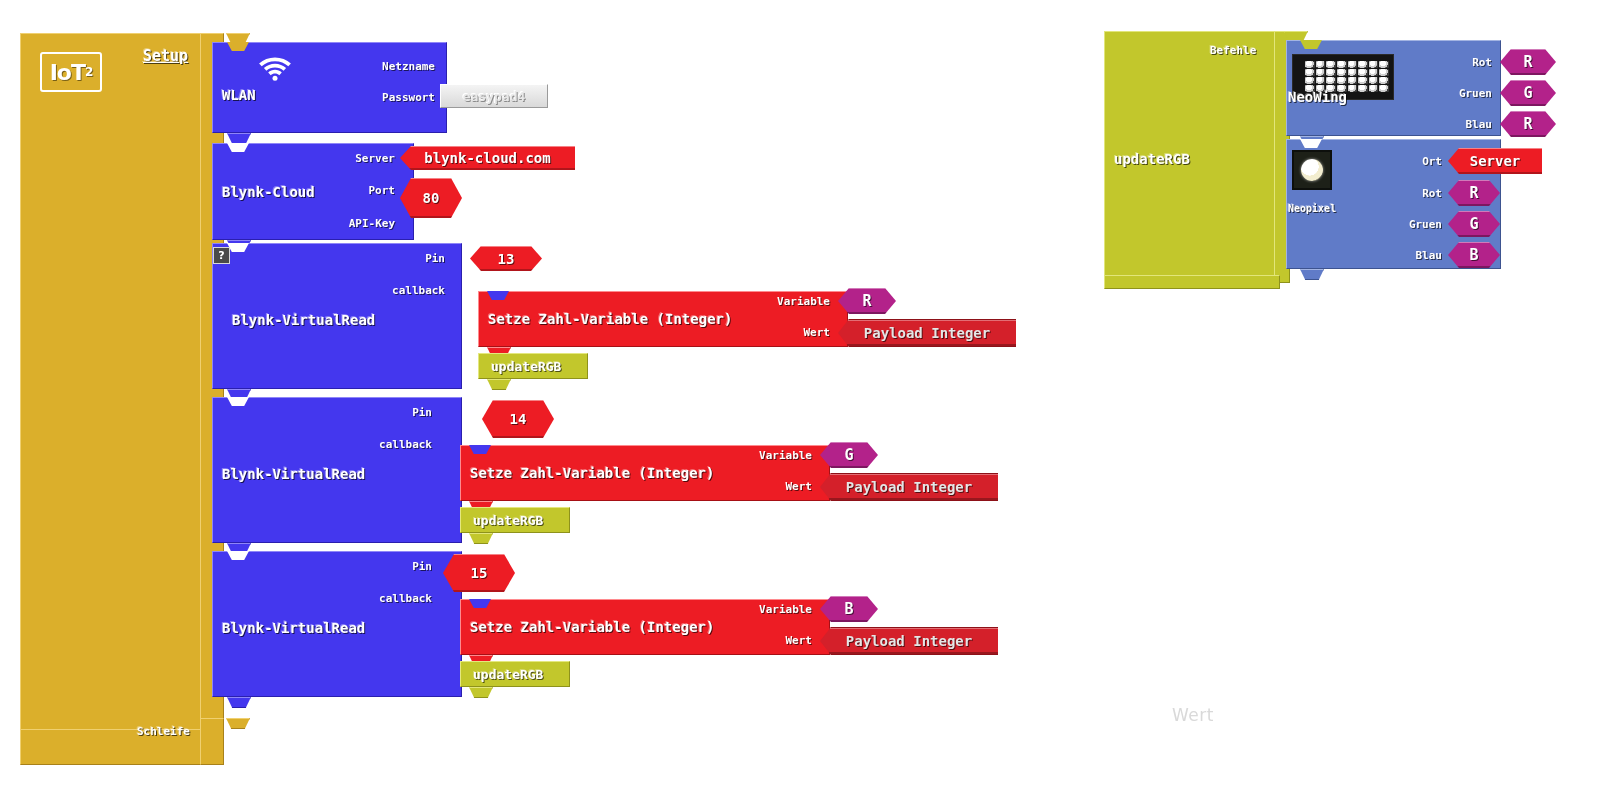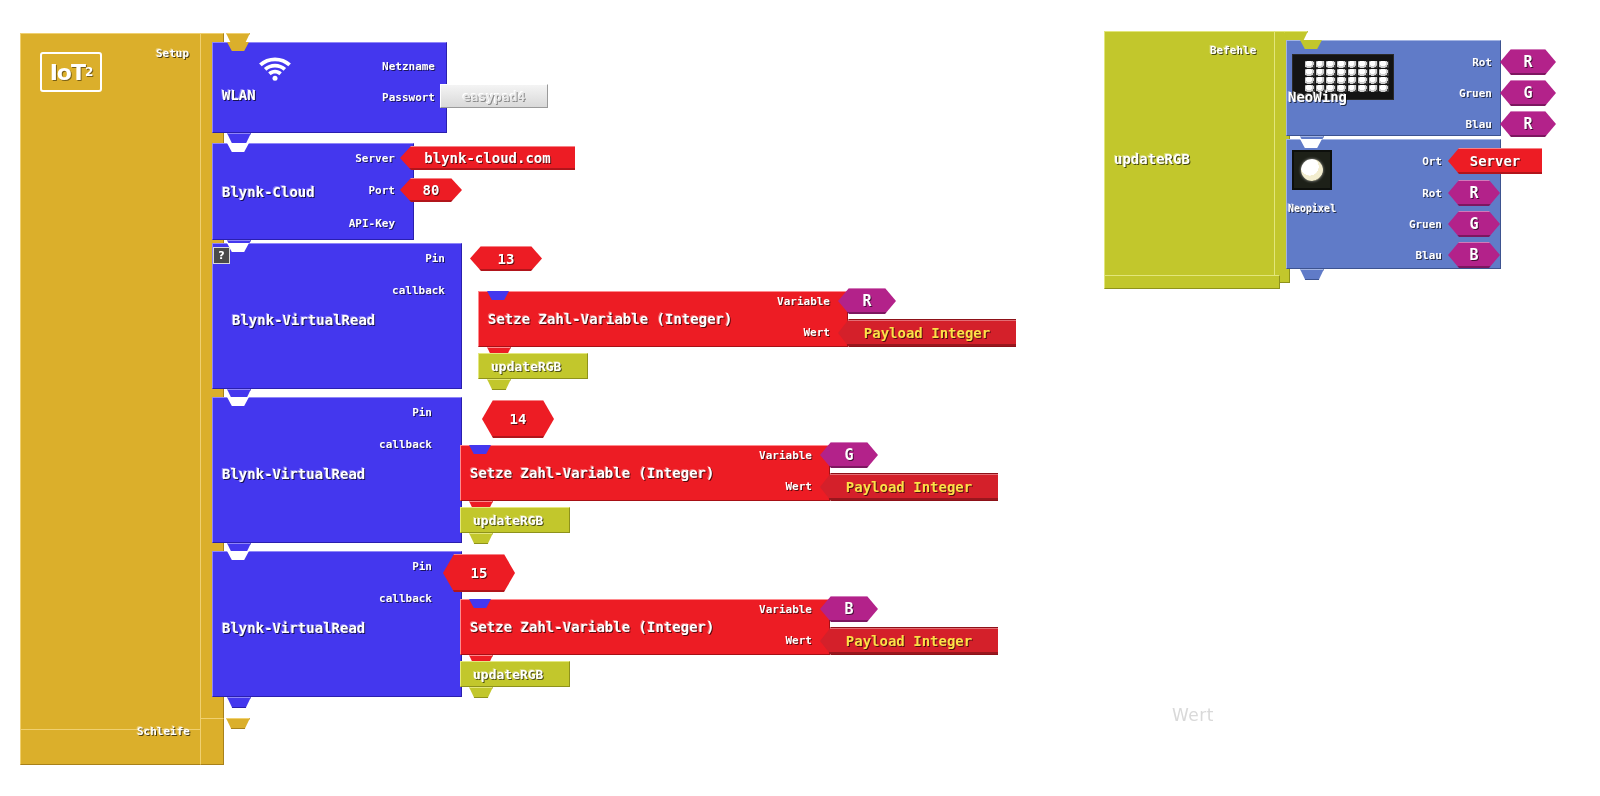--- a/index.html
+++ b/index.html
@@ -90,21 +90,21 @@
     display:flex;align-items:center;justify-content:center;
     color:#fff;font-weight:bold;font-size:15px;white-space:nowrap;
     text-shadow:1px 1px 0 rgba(0,0,0,.6);
     box-shadow:inset 0 1px 0 rgba(255,255,255,.4), inset 0 -2px 0 rgba(0,0,0,.3);
   }
   
   .hexdark{
     position:absolute;background:#D4202A;
     clip-path:polygon(11px 0,100% 0,100% 100%,11px 100%,0 50%);
     display:flex;align-items:center;justify-content:center;
-    color:#fde047;font-weight:bold;font-size:14px;white-space:nowrap;
+    color:#e5e5e5;font-weight:bold;font-size:14px;white-space:nowrap;
     text-shadow:1px 1px 0 rgba(0,0,0,.6);
     box-shadow:inset 0 1px 0 rgba(255,255,255,.35), inset 0 -2px 0 rgba(0,0,0,.28);
     border-top:1px solid #8d1118;border-bottom:1px solid #8d1118;
   }
 
   
   .field{
     position:absolute;background:linear-gradient(#f4f4f4,#d9d9d9);
     border:1px solid #9a9a9a;border-top-color:#ffffff;border-left-color:#ffffff;
     display:flex;align-items:center;justify-content:center;
@@ -171,21 +171,21 @@
 <div class="canvas">
 
   <div class="blk gold" style="left:20px;top:33px;width:200px;height:732px;"></div>
 
   <div class="blk gold" style="left:200px;top:33px;width:24px;height:696px;"></div>
   <div class="blk gold" style="left:20px;top:729px;width:200px;height:36px;"></div>
   <div class="blk gold" style="left:200px;top:718px;width:24px;height:47px;"></div>
   <div class="tab-down gold" style="left:226px;top:33px;"></div>
   <div class="tab-down gold" style="left:226px;top:718px;"></div>
 
-  <div class="lbl" style="position:absolute;left:156px;top:47px;font-size:11px;">Setup</div>
+  <div class="lbl" style="position:absolute;left:143px;top:47px;font-size:15px;text-decoration:underline;">Setup</div>
   <div class="lbl" style="position:absolute;left:137px;top:725px;font-size:11px;">Schleife</div>
 
   <div class="logo">
     <span>IoT</span>
       <sup>2</sup>
   </div>
 
   <div class="blk blue" style="left:212px;top:42px;width:235px;height:91px;"></div>
   <div class="notch-in" style="left:227px;top:42px;background:#DBAF2B;"></div>
   <div class="tab-down blue" style="left:227px;top:133px;"></div>
@@ -206,21 +206,21 @@
   <div class="blk blue" style="left:212px;top:143px;width:202px;height:97px;"></div>
   <div class="notch-in" style="left:227px;top:143px;background:#ffffff;"></div>
   <div class="tab-down blue" style="left:227px;top:240px;"></div>
 
   <div class="lbl" style="position:absolute;left:222px;top:184px;font-size:14px;">Blynk-Cloud</div>
 
   <div class="slotlbl" style="left:300px;top:152px;width:95px;">Server</div>
   <div class="hexred" style="left:400px;top:146px;width:175px;height:24px;">blynk-cloud.com</div>
 
   <div class="slotlbl" style="left:300px;top:184px;width:95px;">Port</div>
-  <div class="hexred pointed" style="left:400px;top:178px;width:62px;height:24px;">80</div>
+  <div class="hexred pointed" style="left:400px;top:178px;width:62px;height:40px;">80</div>
 
   <div class="slotlbl" style="left:300px;top:217px;width:95px;">API-Key</div>
 
   <div class="blk blue" style="left:212px;top:243px;width:250px;height:146px;"></div>
   <div class="notch-in" style="left:227px;top:243px;background:#ffffff;"></div>
   <div class="tab-down blue" style="left:227px;top:389px;"></div>
   <div class="help" style="left:213px;top:247px;">?</div>
 
   <div class="lbl" style="position:absolute;left:232px;top:312px;font-size:14px;">Blynk-VirtualRead</div>
   <div class="slotlbl" style="left:385px;top:252px;width:60px;">Pin</div>

